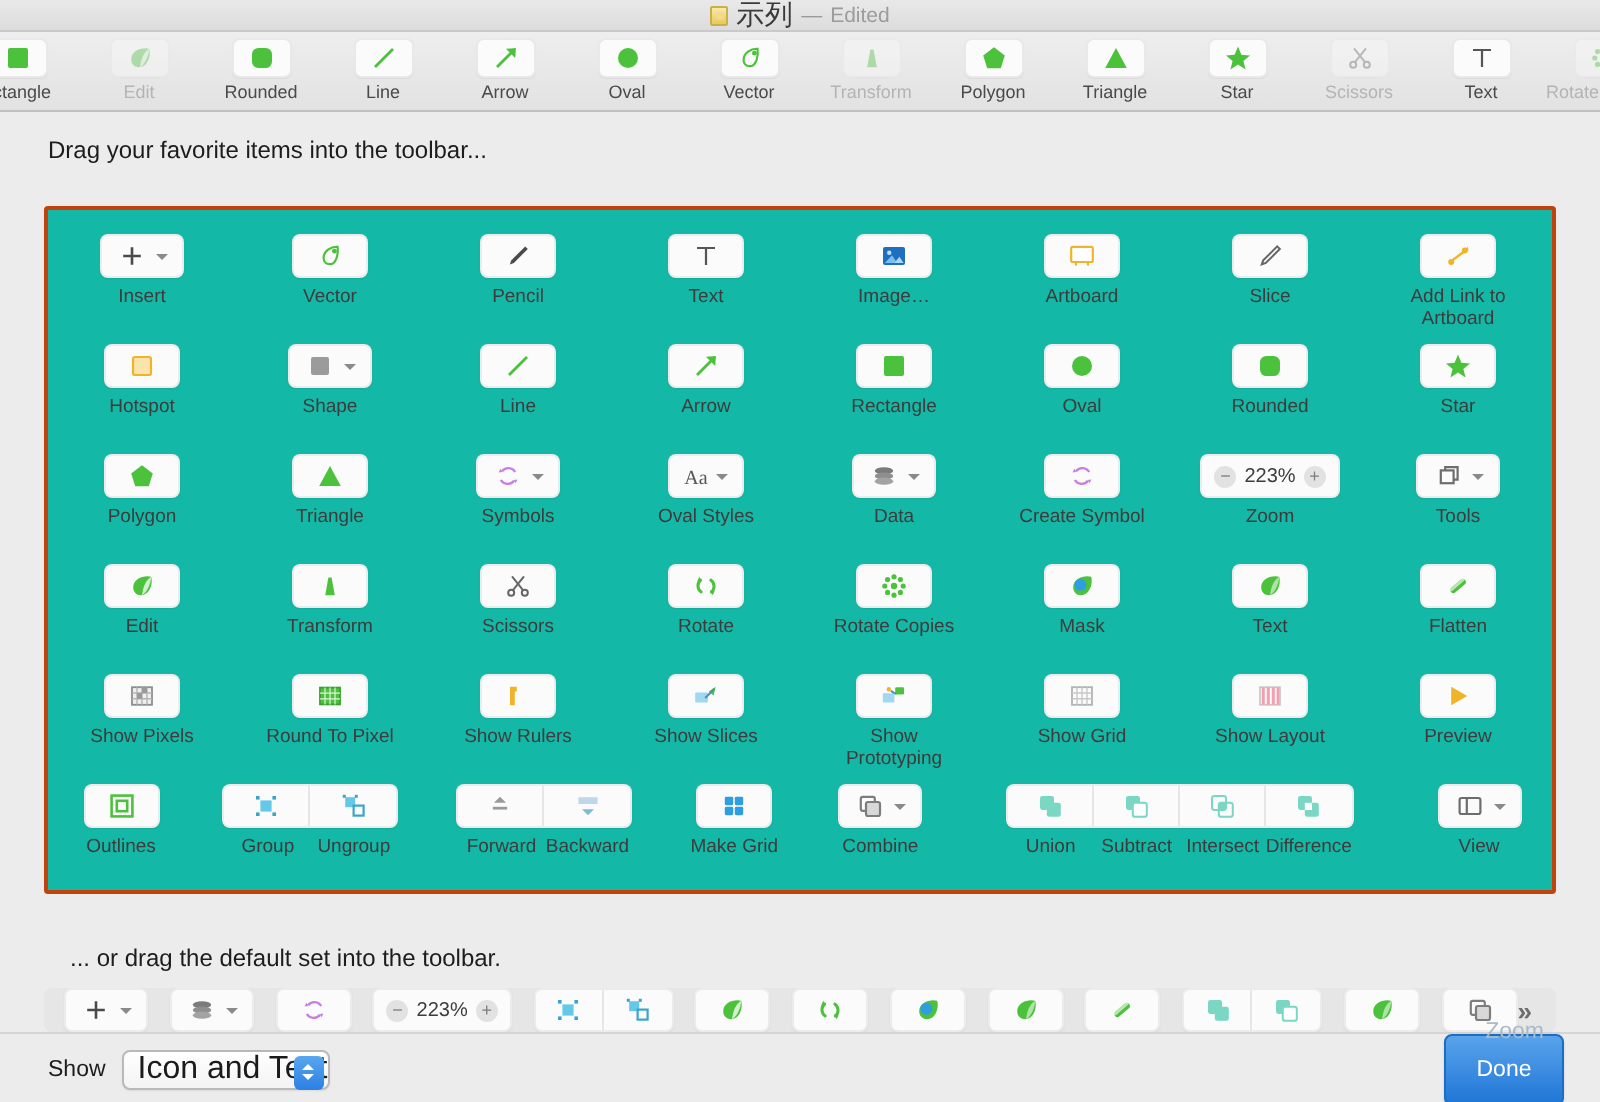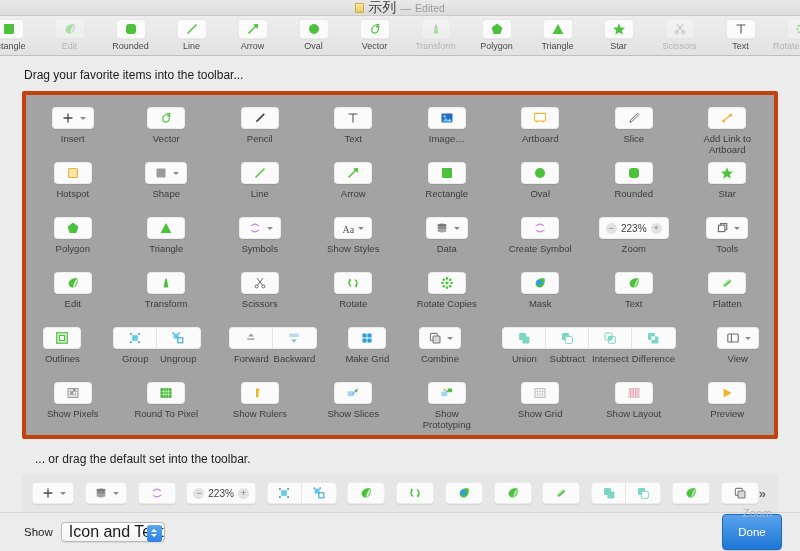--- a/index.html
+++ b/index.html
@@ -64,23 +64,23 @@
     position: relative;
     height: 495px;
     background: #ececec;
     display: flex; flex-direction: column;
   }
   .sheet-head {
     font-size: 12px; color: #1d1d1d;
     padding: 12px 0 9px 24px;
   }
   .pal {
-    margin: 0 22px;
-    background: #a3a3a3;
-    border: 4px solid #c2410c;
+    margin: 12px 22px;
+    background: #14b8a6;
+    border: 2px solid #c2410c;
     border-radius: 2px;
     padding: 6px 0 4px 0;
   }
   .pal-row {
     display: flex; align-items: flex-start;
     height: 55px;
   }
   .cell {
     flex: 1 1 0;
     display: flex; flex-direction: column; align-items: center;
@@ -561,21 +561,21 @@
             </span>
             <span class="caret"></span>
           </div>
           <div class="clabel">Symbols</div>
         </div>
         <div class="cell">
           <div class="chip ">
             <span><span style="font-size:10px;color:#555;font-family:'Liberation Serif',serif;">Aa</span></span>
             <span class="caret"></span>
           </div>
-          <div class="clabel">Show Styles</div>
+          <div class="clabel">Oval Styles</div>
         </div>
         <div class="cell">
           <div class="chip ">
             <span>
               <svg width="16" height="16" viewBox="0 0 16 16">
                 <ellipse cx="8" cy="5.4" rx="4.6" ry="1.8" fill="#7b7b7b"></ellipse>
                 <ellipse cx="8" cy="8" rx="4.6" ry="1.8" fill="#8e8e8e"></ellipse>
                 <ellipse cx="8" cy="10.6" rx="4.6" ry="1.8" fill="#a3a3a3"></ellipse>
               </svg>
             </span>
@@ -716,20 +716,124 @@
             </span>
           </div>
           <div class="clabel">Flatten</div>
         </div>
       </div>
       <div class="pal-row">
         <div class="cell">
           <div class="chip ">
             <span>
               <svg width="16" height="16" viewBox="0 0 16 16">
+                <rect x="3" y="3.6" width="10" height="8.8" fill="#efefef" stroke="#8d8d8d" stroke-width=".9"></rect>
+                <g stroke="#b4b4b4" stroke-width=".7">
+                  <path d="M5.5 3.6v8.8M8 3.6v8.8M10.5 3.6v8.8M3 6.5h10M3 9.4h10"></path>
+                </g>
+                <rect x="8" y="3.6" width="2.5" height="2.9" fill="#9a9a9a"></rect>
+                <rect x="5.5" y="6.5" width="2.5" height="2.9" fill="#9a9a9a"></rect>
+              </svg>
+            </span>
+          </div>
+          <div class="clabel">Show Pixels</div>
+        </div>
+        <div class="cell">
+          <div class="chip ">
+            <span>
+              <svg width="16" height="16" viewBox="0 0 16 16">
+                <rect x="3" y="3.8" width="10" height="8.4" fill="#4cc23c" stroke="#39a02c" stroke-width=".9"></rect>
+                <g stroke="#fff" stroke-width=".6" opacity=".8">
+                  <path d="M5.5 3.8v8.4M8 3.8v8.4M10.5 3.8v8.4M3 6.6h10M3 9.4h10"></path>
+                </g>
+              </svg>
+            </span>
+          </div>
+          <div class="clabel">Round To Pixel</div>
+        </div>
+        <div class="cell">
+          <div class="chip ">
+            <span>
+              <svg width="16" height="16" viewBox="0 0 16 16">
+                <path d="M4 3.4h3.4v2.4H6.4v6.8H4z" fill="#f0b429"></path>
+              </svg>
+            </span>
+          </div>
+          <div class="clabel">Show Rulers</div>
+        </div>
+        <div class="cell">
+          <div class="chip ">
+            <span>
+              <svg width="16" height="16" viewBox="0 0 16 16">
+                <rect x="2.6" y="6.2" width="6.4" height="5" rx=".6" fill="#9fd8f0"></rect>
+                <path d="M12.8 3.4l-1 4.4-2.4-2z" fill="#4cc23c"></path>
+                <line x1="7.6" y1="9" x2="12.2" y2="4.4" stroke="#4b8fb8" stroke-width="1"></line>
+              </svg>
+            </span>
+          </div>
+          <div class="clabel">Show Slices</div>
+        </div>
+        <div class="cell">
+          <div class="chip ">
+            <span>
+              <svg width="16" height="16" viewBox="0 0 16 16">
+                <rect x="2.4" y="6.6" width="5.8" height="4.6" rx=".6" fill="#9fd8f0"></rect>
+                <rect x="8.6" y="3.6" width="4.4" height="3.6" rx=".6" fill="#4cc23c"></rect>
+                <circle cx="5.4" cy="4.6" r="1.1" fill="#f0b429"></circle>
+                <line x1="6.4" y1="5.4" x2="9" y2="7" stroke="#4b8fb8" stroke-width="1"></line>
+              </svg>
+            </span>
+          </div>
+          <div class="clabel two">Show Prototyping</div>
+        </div>
+        <div class="cell">
+          <div class="chip ">
+            <span>
+              <svg width="16" height="16" viewBox="0 0 16 16">
+                <rect x="3" y="3.6" width="10" height="8.8" fill="none" stroke="#b2b2b2" stroke-width=".9"></rect>
+                <g stroke="#c8c8c8" stroke-width=".7">
+                  <path d="M5.5 3.6v8.8M8 3.6v8.8M10.5 3.6v8.8M3 6.5h10M3 9.4h10"></path>
+                </g>
+              </svg>
+            </span>
+          </div>
+          <div class="clabel">Show Grid</div>
+        </div>
+        <div class="cell">
+          <div class="chip ">
+            <span>
+              <svg width="16" height="16" viewBox="0 0 16 16">
+                <rect x="3" y="3.6" width="10" height="8.8" fill="none" stroke="#c9c9c9" stroke-width=".9"></rect>
+                <g fill="#f2a0b0">
+                  <rect x="3.9" y="3.6" width="1.5" height="8.8"></rect>
+                  <rect x="6.4" y="3.6" width="1.5" height="8.8"></rect>
+                  <rect x="8.9" y="3.6" width="1.5" height="8.8"></rect>
+                  <rect x="11.3" y="3.6" width="1.3" height="8.8"></rect>
+                </g>
+              </svg>
+            </span>
+          </div>
+          <div class="clabel">Show Layout</div>
+        </div>
+        <div class="cell">
+          <div class="chip ">
+            <span>
+              <svg width="16" height="16" viewBox="0 0 16 16">
+                <polygon points="4.6,3.4 12.6,8 4.6,12.6" fill="#f0b429"></polygon>
+              </svg>
+            </span>
+          </div>
+          <div class="clabel">Preview</div>
+        </div>
+      </div>
+      <div class="pal-row">
+        <div class="cell">
+          <div class="chip ">
+            <span>
+              <svg width="16" height="16" viewBox="0 0 16 16">
                 <rect x="2.8" y="2.8" width="10.4" height="10.4" fill="none" stroke="#4cc23c" stroke-width="1.3"></rect>
                 <rect x="5.4" y="5.4" width="5.2" height="5.2" fill="none" stroke="#4cc23c" stroke-width="1.3"></rect>
               </svg>
             </span>
           </div>
           <div class="clabel">Outlines</div>
         </div>
         <div class="seg-cell w2">
           <div class="seg">
             <span class="sgi">
@@ -846,124 +950,20 @@
           <div class="chip ">
             <span>
               <svg width="16" height="16" viewBox="0 0 16 16">
                 <rect x="2.8" y="4" width="10.4" height="8" rx="1" fill="none" stroke="#6d6d6d" stroke-width="1.1"></rect>
                 <line x1="6.4" y1="4" x2="6.4" y2="12" stroke="#6d6d6d" stroke-width="1.1"></line>
               </svg>
             </span>
             <span class="caret"></span>
           </div>
           <div class="clabel">View</div>
-        </div>
-      </div>
-      <div class="pal-row">
-        <div class="cell">
-          <div class="chip ">
-            <span>
-              <svg width="16" height="16" viewBox="0 0 16 16">
-                <rect x="3" y="3.6" width="10" height="8.8" fill="#efefef" stroke="#8d8d8d" stroke-width=".9"></rect>
-                <g stroke="#b4b4b4" stroke-width=".7">
-                  <path d="M5.5 3.6v8.8M8 3.6v8.8M10.5 3.6v8.8M3 6.5h10M3 9.4h10"></path>
-                </g>
-                <rect x="8" y="3.6" width="2.5" height="2.9" fill="#9a9a9a"></rect>
-                <rect x="5.5" y="6.5" width="2.5" height="2.9" fill="#9a9a9a"></rect>
-              </svg>
-            </span>
-          </div>
-          <div class="clabel">Show Pixels</div>
-        </div>
-        <div class="cell">
-          <div class="chip ">
-            <span>
-              <svg width="16" height="16" viewBox="0 0 16 16">
-                <rect x="3" y="3.8" width="10" height="8.4" fill="#4cc23c" stroke="#39a02c" stroke-width=".9"></rect>
-                <g stroke="#fff" stroke-width=".6" opacity=".8">
-                  <path d="M5.5 3.8v8.4M8 3.8v8.4M10.5 3.8v8.4M3 6.6h10M3 9.4h10"></path>
-                </g>
-              </svg>
-            </span>
-          </div>
-          <div class="clabel">Round To Pixel</div>
-        </div>
-        <div class="cell">
-          <div class="chip ">
-            <span>
-              <svg width="16" height="16" viewBox="0 0 16 16">
-                <path d="M4 3.4h3.4v2.4H6.4v6.8H4z" fill="#f0b429"></path>
-              </svg>
-            </span>
-          </div>
-          <div class="clabel">Show Rulers</div>
-        </div>
-        <div class="cell">
-          <div class="chip ">
-            <span>
-              <svg width="16" height="16" viewBox="0 0 16 16">
-                <rect x="2.6" y="6.2" width="6.4" height="5" rx=".6" fill="#9fd8f0"></rect>
-                <path d="M12.8 3.4l-1 4.4-2.4-2z" fill="#4cc23c"></path>
-                <line x1="7.6" y1="9" x2="12.2" y2="4.4" stroke="#4b8fb8" stroke-width="1"></line>
-              </svg>
-            </span>
-          </div>
-          <div class="clabel">Show Slices</div>
-        </div>
-        <div class="cell">
-          <div class="chip ">
-            <span>
-              <svg width="16" height="16" viewBox="0 0 16 16">
-                <rect x="2.4" y="6.6" width="5.8" height="4.6" rx=".6" fill="#9fd8f0"></rect>
-                <rect x="8.6" y="3.6" width="4.4" height="3.6" rx=".6" fill="#4cc23c"></rect>
-                <circle cx="5.4" cy="4.6" r="1.1" fill="#f0b429"></circle>
-                <line x1="6.4" y1="5.4" x2="9" y2="7" stroke="#4b8fb8" stroke-width="1"></line>
-              </svg>
-            </span>
-          </div>
-          <div class="clabel two">Show Prototyping</div>
-        </div>
-        <div class="cell">
-          <div class="chip ">
-            <span>
-              <svg width="16" height="16" viewBox="0 0 16 16">
-                <rect x="3" y="3.6" width="10" height="8.8" fill="none" stroke="#b2b2b2" stroke-width=".9"></rect>
-                <g stroke="#c8c8c8" stroke-width=".7">
-                  <path d="M5.5 3.6v8.8M8 3.6v8.8M10.5 3.6v8.8M3 6.5h10M3 9.4h10"></path>
-                </g>
-              </svg>
-            </span>
-          </div>
-          <div class="clabel">Show Grid</div>
-        </div>
-        <div class="cell">
-          <div class="chip ">
-            <span>
-              <svg width="16" height="16" viewBox="0 0 16 16">
-                <rect x="3" y="3.6" width="10" height="8.8" fill="none" stroke="#c9c9c9" stroke-width=".9"></rect>
-                <g fill="#f2a0b0">
-                  <rect x="3.9" y="3.6" width="1.5" height="8.8"></rect>
-                  <rect x="6.4" y="3.6" width="1.5" height="8.8"></rect>
-                  <rect x="8.9" y="3.6" width="1.5" height="8.8"></rect>
-                  <rect x="11.3" y="3.6" width="1.3" height="8.8"></rect>
-                </g>
-              </svg>
-            </span>
-          </div>
-          <div class="clabel">Show Layout</div>
-        </div>
-        <div class="cell">
-          <div class="chip ">
-            <span>
-              <svg width="16" height="16" viewBox="0 0 16 16">
-                <polygon points="4.6,3.4 12.6,8 4.6,12.6" fill="#f0b429"></polygon>
-              </svg>
-            </span>
-          </div>
-          <div class="clabel">Preview</div>
         </div>
       </div>
     </div>
 
   <div class="sheet-sub">... or drag the default set into the toolbar.</div>
 
   <div class="defrow-wrap" id="defrow">
       <div class="dslot">
         <div class="chip ">
           <span>

